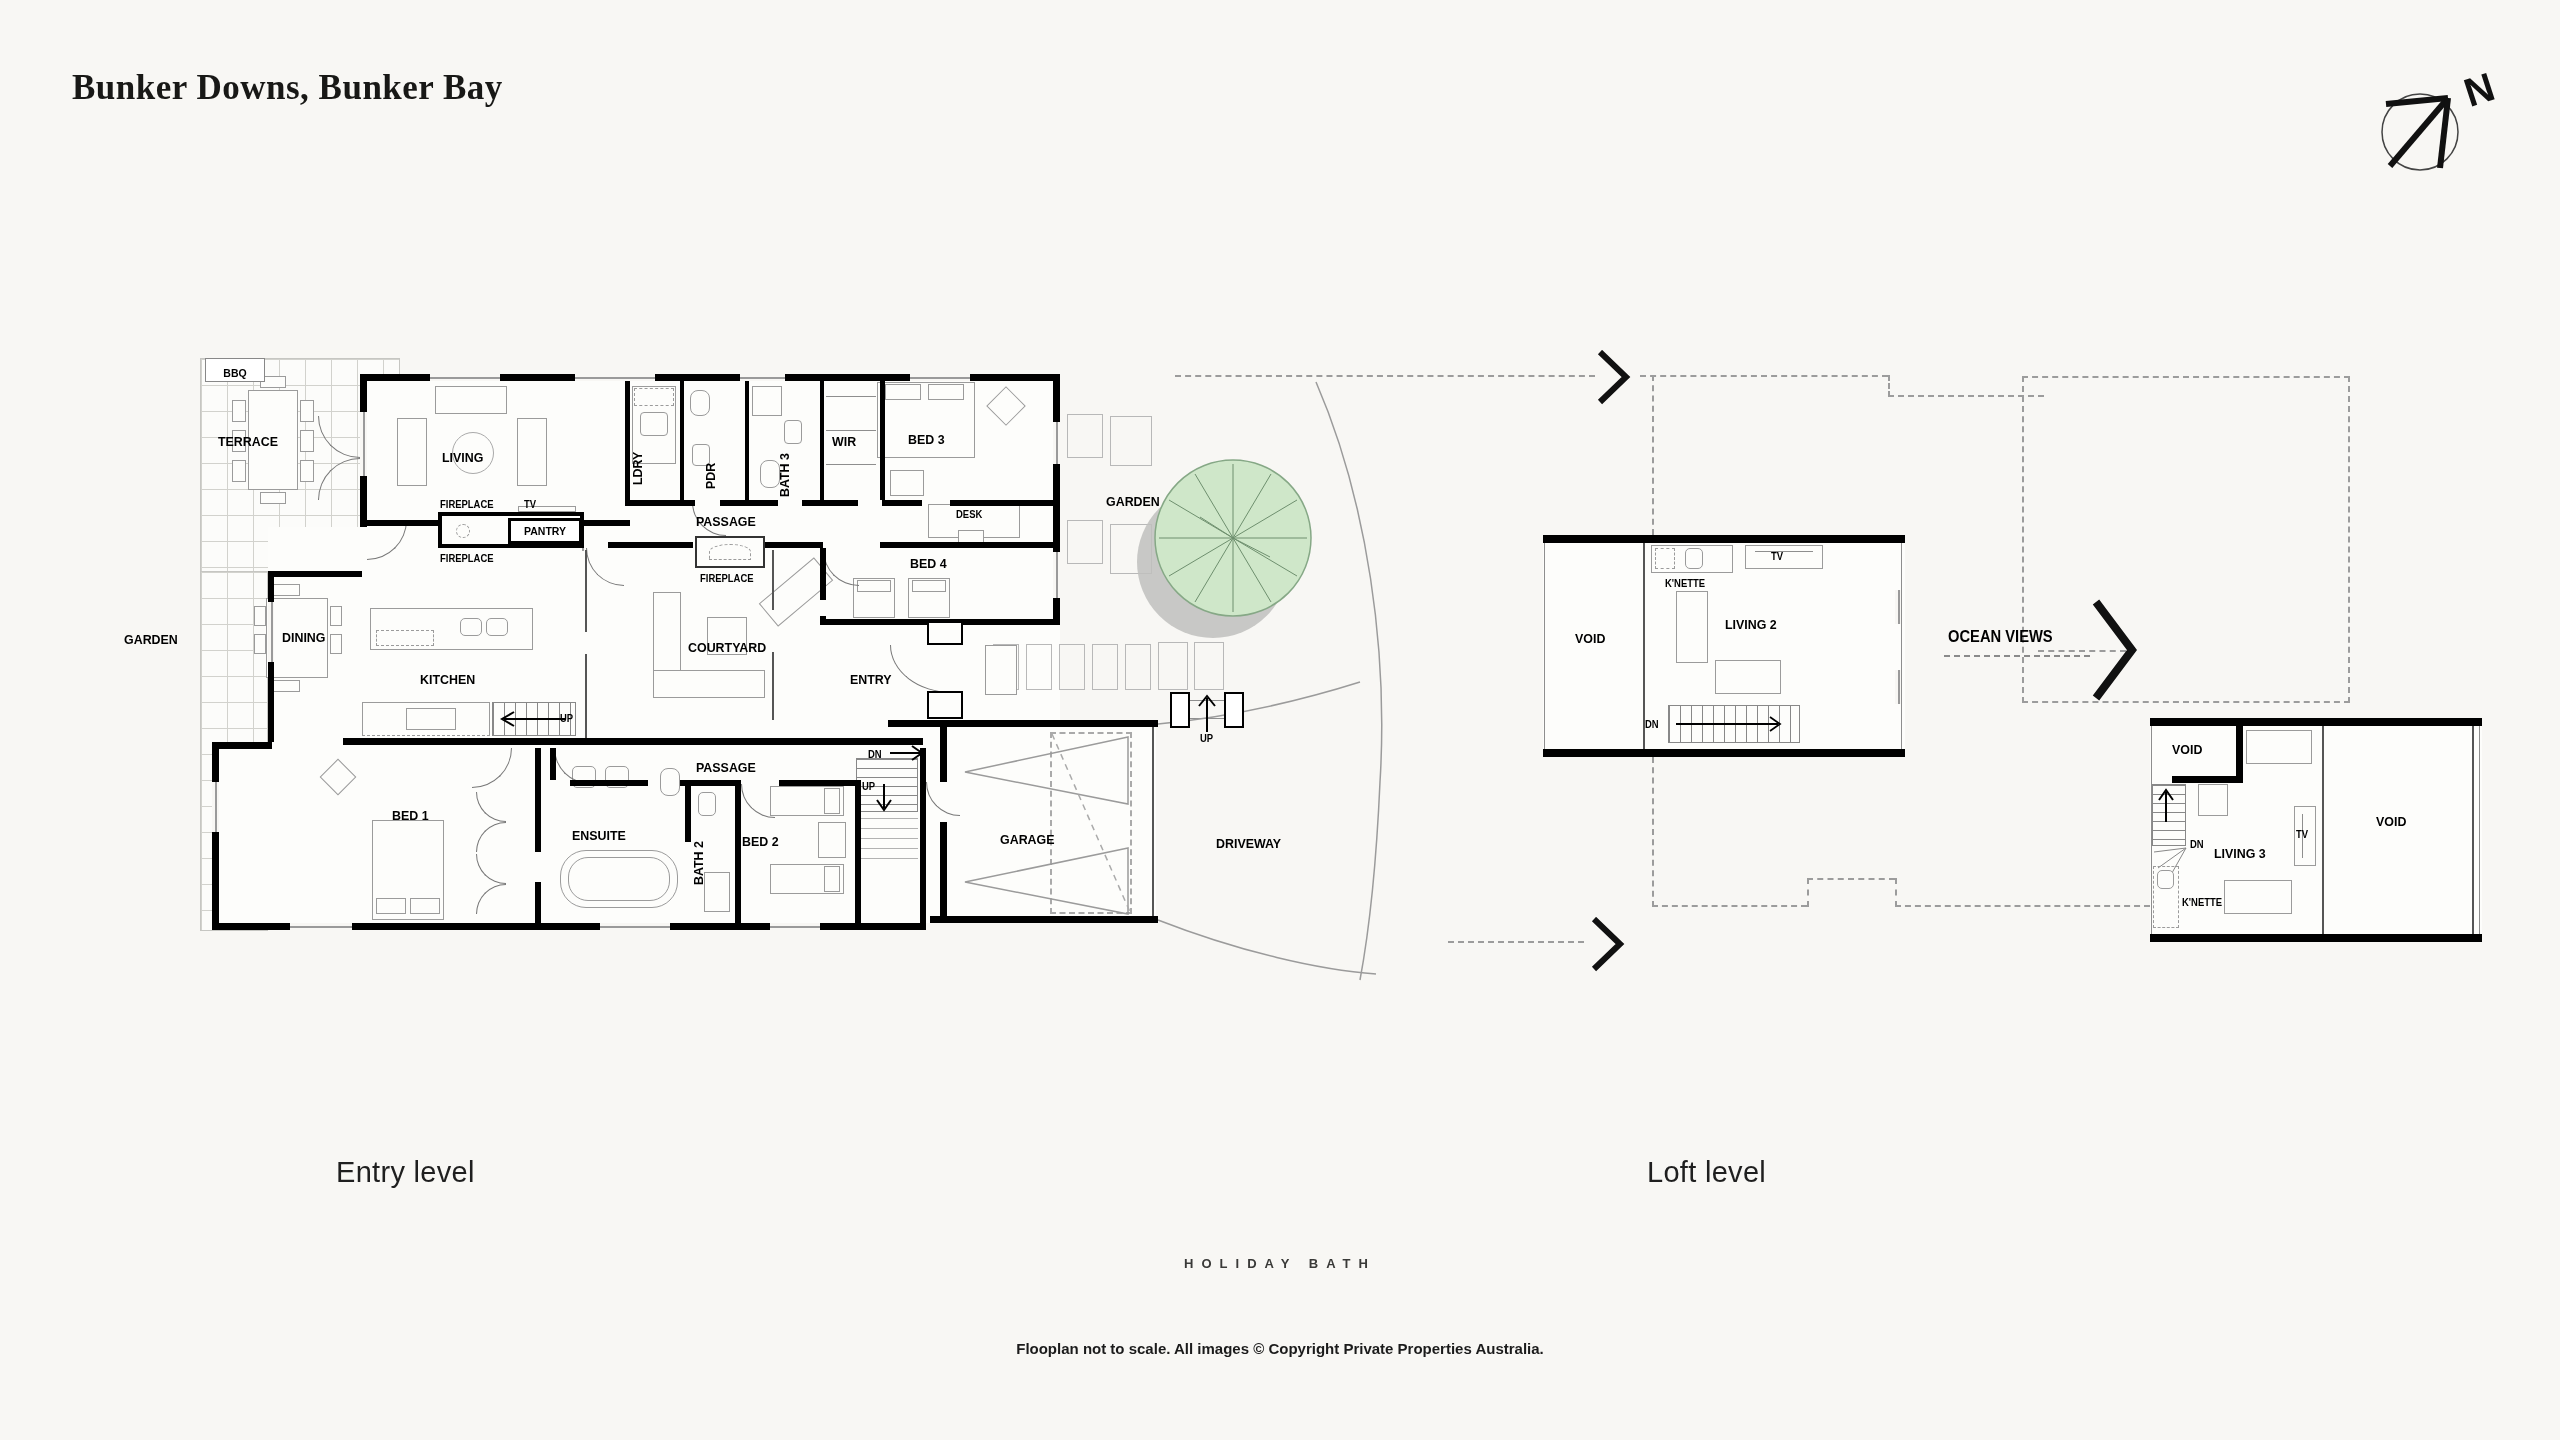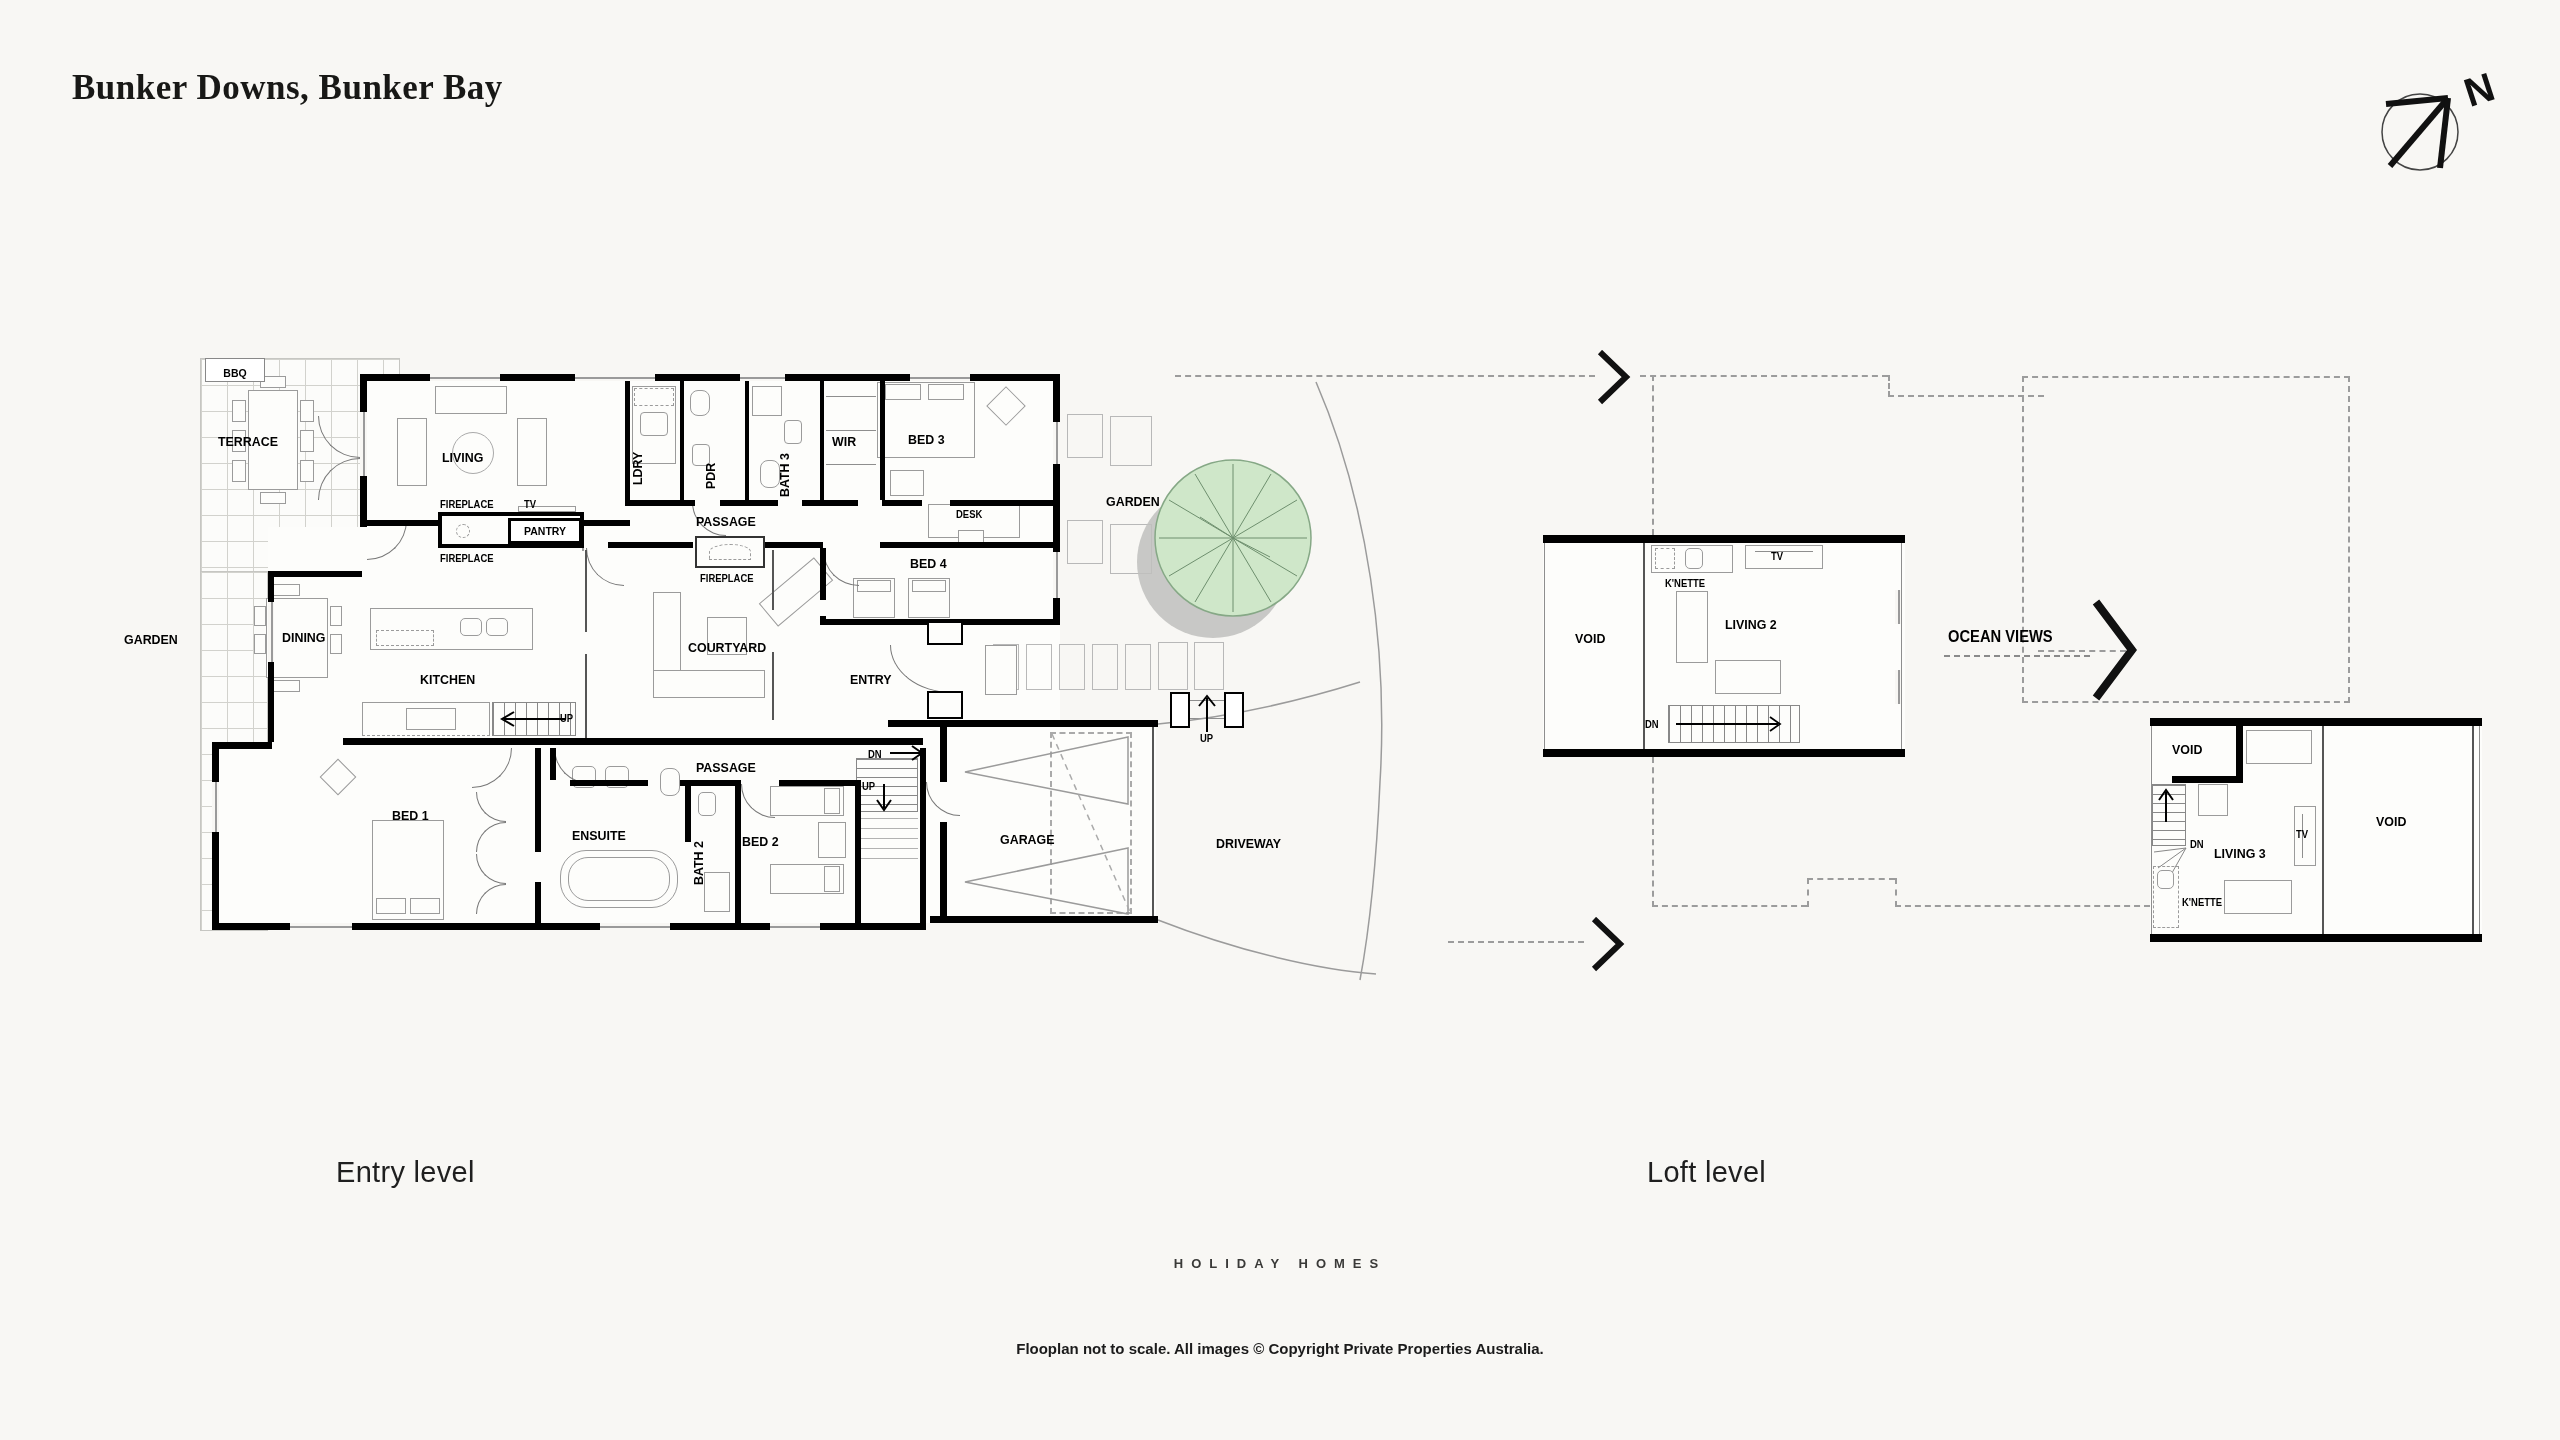--- a/index.html
+++ b/index.html
@@ -448,18 +448,18 @@
     <div class="lbl-sm" style="left:146px; top:110px;">TV</div>
     <div class="lbl-sm" style="left:40px;  top:120px;">DN</div>
     <div class="lbl-sm" style="left:32px;  top:178px;">K'NETTE</div>
     <div class="lbl" style="left:226px; top:96px;">VOID</div>
   </div>
 
   <div class="abs caption" style="left:336px; top:1156px;">Entry level</div>
   <div class="abs caption" style="left:1647px; top:1156px;">Loft level</div>
 
   <div class="abs" style="left:0; top:1250px; width:2560px; text-align:center;">
-    <div style="font-size:13px; font-weight:600; letter-spacing:8px; color:#3a3a38; margin-top:6px;">HOLIDAY HOMES</div>
+    <div style="font-size:13px; font-weight:600; letter-spacing:8px; color:#3a3a38; margin-top:6px;">HOLIDAY BATH</div>
   </div>
 
   <div class="abs" style="left:0; top:1340px; width:2560px; text-align:center; font-size:15px; font-weight:bold; color:#1b1b1b;">Flooplan not to scale. All images © Copyright Private Properties Australia.</div>
 
 </div>
 
 </body></html>

